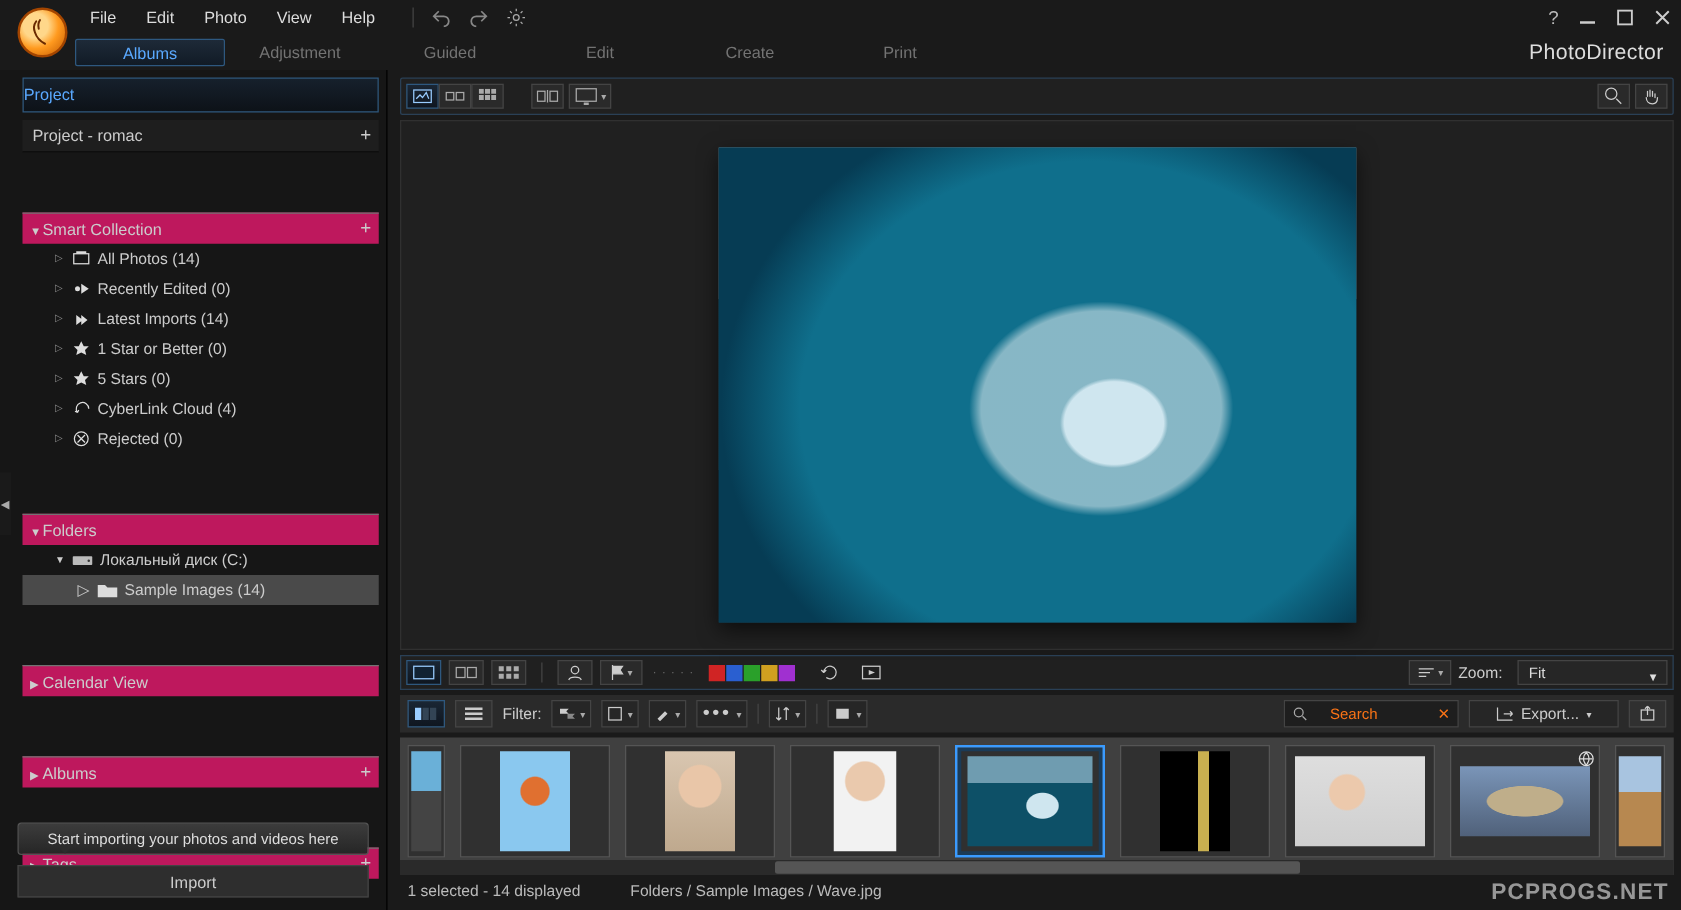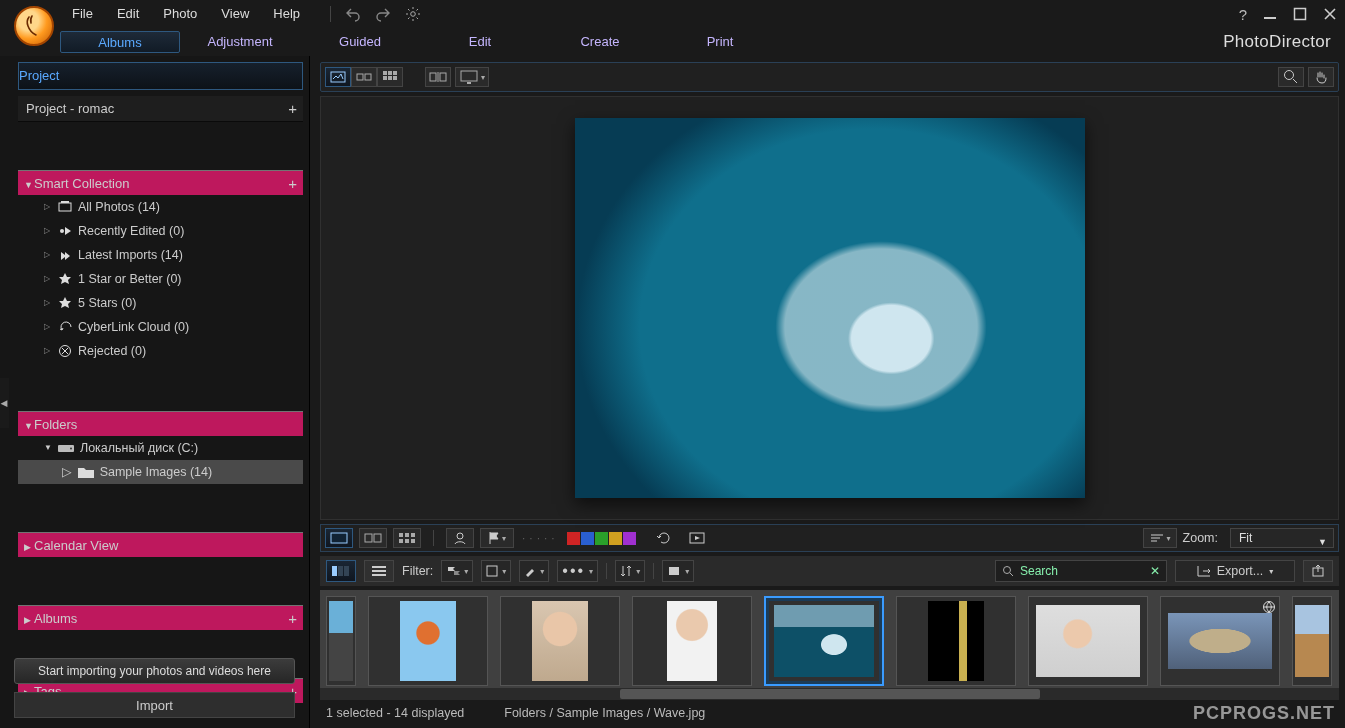--- a/index.html
+++ b/index.html
@@ -14,21 +14,21 @@
 .menu-item { font-size:13px; padding:0 12px; line-height:28px; cursor:default; color:#ddd; }
 .menu-icons { margin-left:18px; display:flex; gap:14px; align-items:center; color:#888; }
 .menu-icons svg { width:16px; height:16px; }
 .sep-v { width:1px; height:16px; background:#444; }
 .win-ctrls { position:absolute; right:8px; top:0; height:28px; display:flex; align-items:center; gap:16px; color:#bbb; }
 .win-ctrls span, .win-ctrls svg { cursor:default; }
 
 
 .tab-row { height:28px; display:flex; align-items:center; background:#1a1a1a; position:relative; }
 .tab-row .brand { position:absolute; right:14px; font-size:17px; color:#ddd; letter-spacing:0.3px; }
-.tab-btn { height:22px; line-height:22px; font-size:13px; color:#c4b5fd; padding:0 0; text-align:center; margin-right:0; cursor:default; }
+.tab-btn { height:22px; line-height:22px; font-size:13px; color:#737373; padding:0 0; text-align:center; margin-right:0; cursor:default; }
 .tab-btn.lib { width:120px; margin-left:60px; color:#5aa9ff; border:1px solid #2e587f; border-radius:2px;
   background:linear-gradient(#1e2a38,#111b26); }
 .tab-btn.plain { width:120px; }
 .tab-btn.plain:first-of-type { margin-left:8px; }
 
 .workspace { display:flex; height:672px; }
 
 
 .left { width:310px; background:#161616; border-right:1px solid #000; display:flex; flex-direction:column; position:relative; }
 .ltabs { height:28px; display:flex; margin:6px 6px 0 18px; }
@@ -79,32 +79,32 @@
 
 
 .bc { height:28px; margin:4px 6px 0 10px; border:1px solid #2a4056; background:#202020; display:flex; align-items:center; padding:0 4px; gap:6px; }
 .bc .bt { width:28px; height:20px; border:1px solid #444; background:#2a2a2a; display:flex; align-items:center; justify-content:center; }
 .bc .bt.active { border-color:#2e587f; background:linear-gradient(#1a2634,#0f1620); }
 .bc .dots { letter-spacing:4px; color:#666; font-size:10px; padding:0 2px; }
 .bc .swatches { display:flex; gap:1px; }
 .bc .sw { width:13px; height:13px; }
 .bc .spacer { flex:1; }
 .bc .zoom-l { font-size:12.5px; color:#ccc; margin-right:6px; }
-.bc .zoom-dd { width:104px; height:20px; border:1px solid #444; background:#262626; font-size:12px; line-height:18px; padding-left:8px; position:relative; color:#ddd; }
+.bc .zoom-dd { width:120px; height:20px; border:1px solid #444; background:#262626; font-size:12px; line-height:18px; padding-left:8px; position:relative; color:#ddd; }
 .bc .zoom-dd .car { position:absolute; right:6px; top:4px; font-size:9px; }
 
 
 .fr { height:30px; margin:4px 6px 0 10px; background:#2a2a2a; display:flex; align-items:center; padding:0 6px; gap:8px; }
 .fr .bt { width:30px; height:22px; border:1px solid #444; background:#303030; display:flex; align-items:center; justify-content:center; }
 .fr .bt.active { border-color:#2e587f; background:linear-gradient(#1a2634,#0f1620); }
 .fr .lbl { font-size:12.5px; color:#ccc; }
 .fr .dd { height:22px; border:1px solid #444; background:#262626; display:flex; align-items:center; padding:0 4px; gap:4px; }
 .fr .dd .car { font-size:8px; color:#aaa; }
 .fr .spacer { flex:1; }
-.fr .search { width:172px; height:22px; border:1px solid #444; background:#1e1e1e; display:flex; align-items:center; padding:0 6px; gap:6px; font-size:12px; color:#86efac; }
+.fr .search { width:140px; height:22px; border:1px solid #444; background:#1e1e1e; display:flex; align-items:center; padding:0 6px; gap:18px; font-size:12px; color:#f97316; }
 .fr .search .x { margin-left:auto; }
 .fr .export { width:120px; height:22px; border:1px solid #444; background:#262626; display:flex; align-items:center; justify-content:center; gap:6px; font-size:12.5px; }
 .fr .export .car { font-size:8px; }
 
 
 .strip-wrap { margin:4px 6px 0 10px; background:#404040; height:110px; position:relative; overflow:hidden; }
 .strip { display:flex; gap:12px; padding:6px 6px; height:96px; }
 .thumb { width:120px; height:90px; background:#303030; border:1px solid #555; display:flex; align-items:center; justify-content:center; position:relative; }
 .thumb.sel { border:2px solid #3a9bff; box-shadow:inset 0 0 0 3px #1b3b57; }
 .thumb .img { background:#888; }
@@ -222,21 +222,21 @@
             <svg width="14" height="14">
               <path d="M7 1l2 4h4l-3 3 1 4-4-2-4 2 1-4-3-3h4z" fill="#ddd"></path>
             </svg>
             <span>5 Stars (0)</span>
           </div>
           <div class="sc-item">
             <span class="tri-r">▷</span>
             <svg width="14" height="14">
               <path d="M4 10a5 5 0 1 1 9-3M4 10l-2-1m2 1 1-2" stroke="#ddd" fill="none"></path>
             </svg>
-            <span>CyberLink Cloud (0)</span>
+            <span>CyberLink Cloud (4)</span>
           </div>
           <div class="sc-item">
             <span class="tri-r">▷</span>
             <svg width="14" height="14">
               <circle cx="7" cy="7" r="5.5" stroke="#ddd" fill="none"></circle>
               <path d="M4 4l6 6M10 4l-6 6" stroke="#ddd"></path>
             </svg>
             <span>Rejected (0)</span>
           </div>
         </div>

